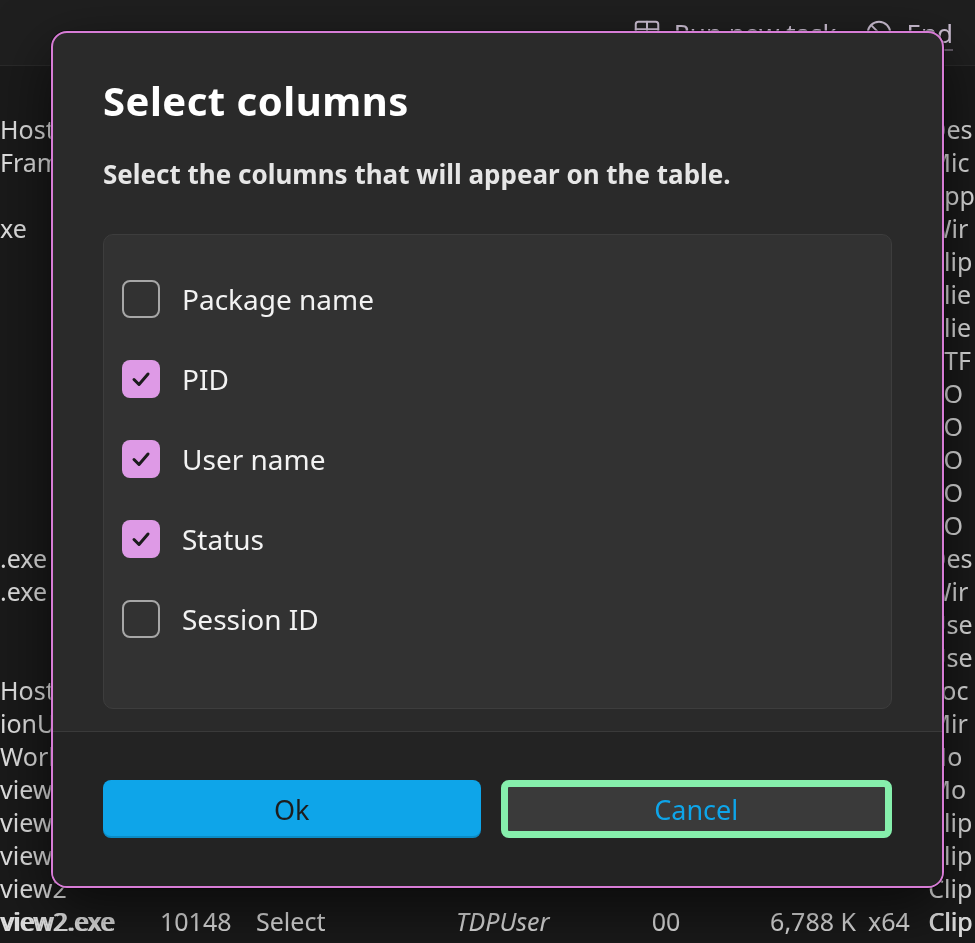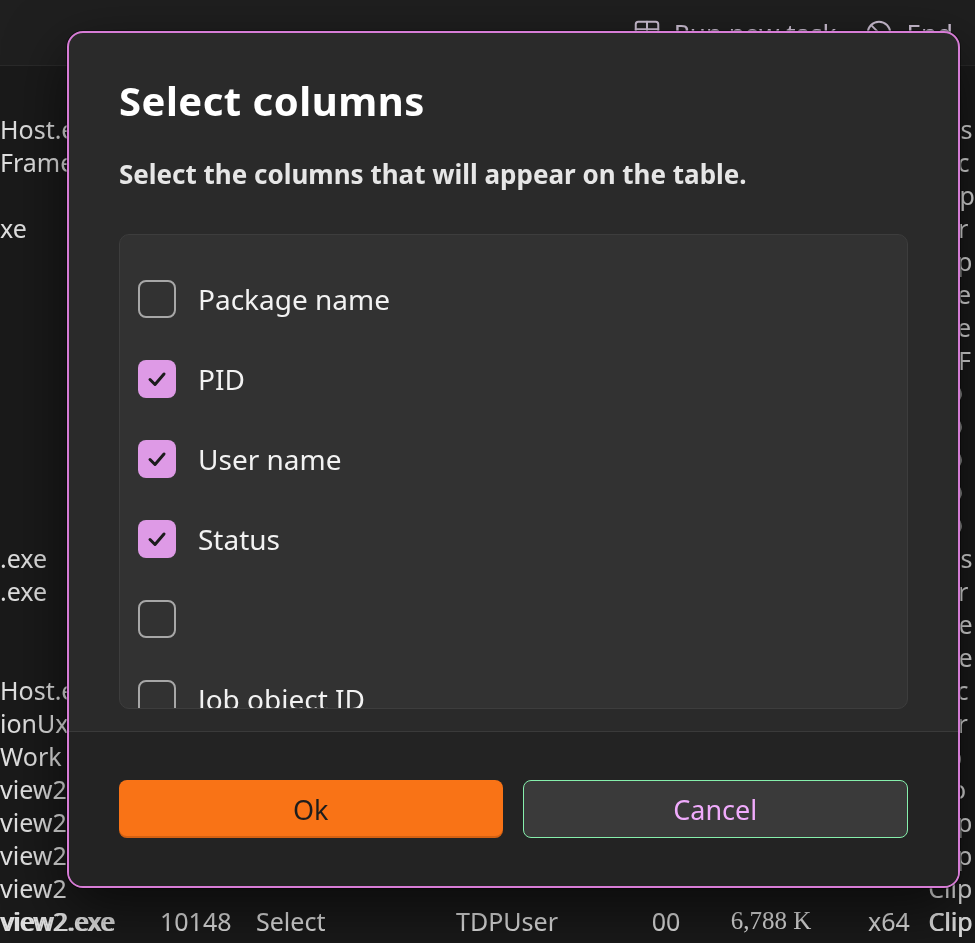--- a/index.html
+++ b/index.html
@@ -11,30 +11,30 @@
   .bg-toolbar .item { display: flex; align-items: center; gap: 12px; color: #cfc2d6; font-size: 26px; text-decoration: underline; text-underline-offset: 6px; text-decoration-color: rgba(200,180,210,.4); }
   .bg-toolbar .item svg { stroke: #cfc2d6; }
   .bg-left, .bg-right { position: absolute; top: 80px; font-size: 25px; line-height: 33px; color: #e0e0e0; white-space: pre; }
   .bg-left { left: 0; text-align: left; }
   .bg-right { right: 0; text-align: left; }
   .bg-bottom { position: absolute; left: 0; right: 0; bottom: 0; font-size: 25px; color: #e0e0e0; padding: 0 0 6px 0; }
   .bg-bottom .row { display: flex; align-items: center; height: 33px; gap: 0; }
   .bg-bottom .c1 { width: 128px; padding-left: 2px; }
   .bg-bottom .c2 { width: 96px; margin-left: 32px; }
   .bg-bottom .c3 { width: 200px; }
-  .bg-bottom .c4 { width: 190px; }
+  .bg-bottom .c4 { width: 190px; font-style: italic; }
   .bg-bottom .c5 { width: 40px; text-align: center; }
-  .bg-bottom .c6 { width: 170px; text-align: center; font-family: Liberation Serif, serif; }
+  .bg-bottom .c6 { width: 170px; text-align: right; }
   .bg-bottom .c7 { width: 60px; padding-left: 12px; }
   .bg-bottom .c8 { flex: 1; text-align: right; padding-right: 2px; }
 
   
   .dialog {
     position: absolute;
-    left: 67px; top: 31px;
+    left: 51px; top: 31px;
     width: 893px; height: 857px;
     background: #2a2a2a;
     border: 2px solid #d77cd6;
     border-radius: 16px;
     display: flex; flex-direction: column;
     box-shadow: 0 0 0 1px rgba(0,0,0,.4), 0 20px 60px rgba(0,0,0,.6);
     overflow: hidden;
   }
   .dialog .header { padding: 40px 50px 14px 50px; }
   .dialog .title { font-size: 40px; font-weight: 700; color: #fff; letter-spacing: .5px; }
@@ -70,22 +70,22 @@
   }
   .btn {
     flex: 1;
     height: 58px;
     border-radius: 8px;
     display: flex; align-items: center; justify-content: center;
     font-size: 27px;
     cursor: pointer;
     user-select: none;
   }
-  .btn.primary { background: #f97316; color: #1d1d1d; box-shadow: inset 0 -2px 0 rgba(0,0,0,.15); }
-  .btn.secondary { background: #3a3a3a; color: #f0abfc; border: 1px solid #86efac; }
+  .btn.primary { background: #0ea5e9; color: #1d1d1d; box-shadow: inset 0 -2px 0 rgba(0,0,0,.15); }
+  .btn.secondary { background: #3a3a3a; color: #0ea5e9; border: 7px solid #86efac; }
 </style>
 </head>
 <body>
 
 <div class="stage">
 
   <div class="bg-toolbar">
     <div class="item">
       <svg width="30" height="30" viewBox="0 0 24 24" fill="none" stroke-width="1.6" stroke-linecap="round" stroke-linejoin="round">
         <rect x="3" y="3" width="18" height="18" rx="2"></rect>
@@ -204,24 +204,21 @@
         <div class="opt-row">
           <div class="checkbox checked">
             <svg width="24" height="24" viewBox="0 0 24 24" fill="none" stroke-width="3" stroke-linecap="round" stroke-linejoin="round">
               <polyline points="5 12.5 10 17.5 19 7"></polyline>
             </svg>
           </div>
           <div class="label">Status</div>
         </div>
         <div class="opt-row">
           <div class="checkbox unchecked"></div>
-        </div>
-        <div class="opt-row">
-          <div class="checkbox unchecked"></div>
-          <div class="label">Job object ID</div>
+          <div class="label">Session ID</div>
         </div>
       </div>
     <div class="btn-bar">
       <div class="btn primary">
         <span>Ok</span>
       </div>
       <div class="btn secondary">
         <span>Cancel</span>
       </div>
     </div>

